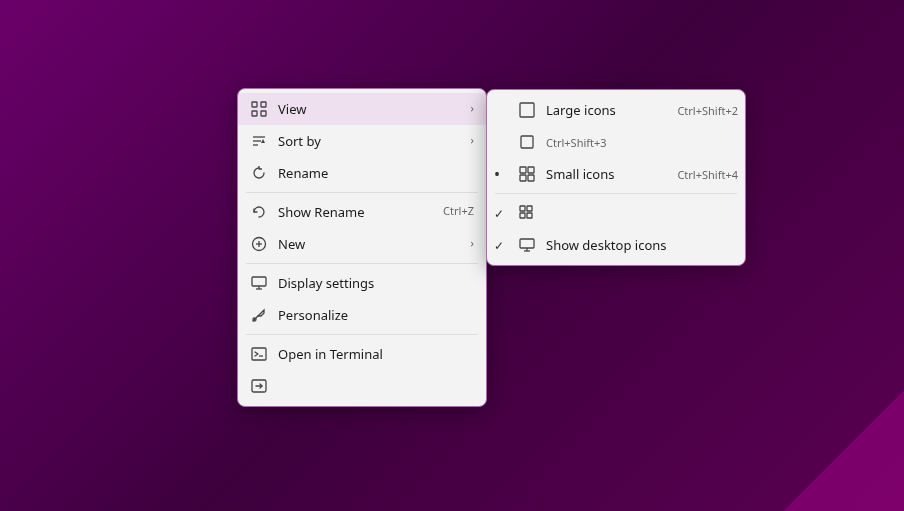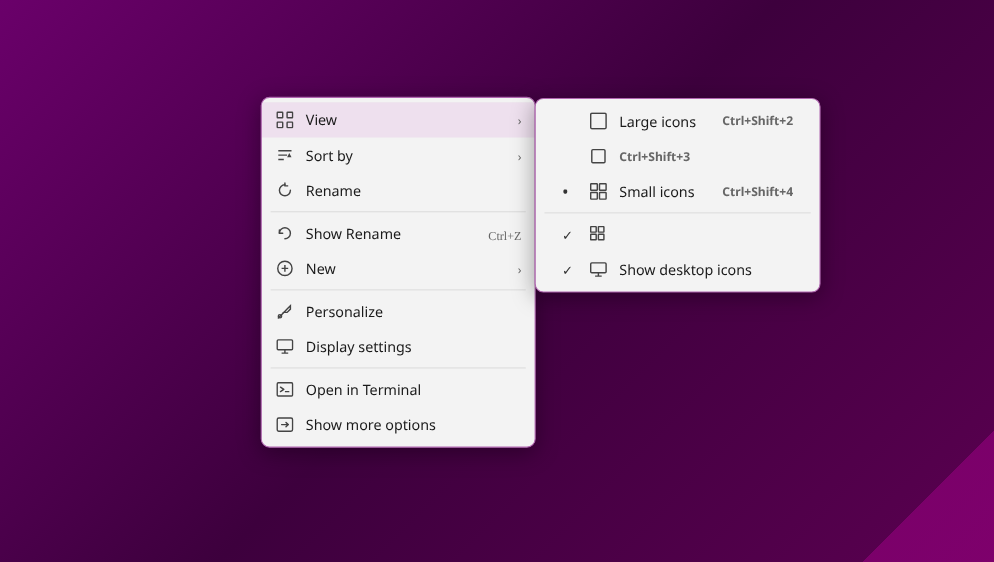--- a/index.html
+++ b/index.html
@@ -38,21 +38,21 @@
       background: #f3f3f3;
       border-radius: 8px;
       padding: 4px 0;
       width: 250px;
       box-shadow: 0 4px 20px rgba(0,0,0,0.35);
       border: 1.5px solid #b066b0;
     }
 
     .menu-item {
       display: flex;
-      align-items: flex-end;
+      align-items: flex-start;
       padding: 7px 12px;
       gap: 10px;
       cursor: pointer;
       position: relative;
       color: #1a1a1a;
       user-select: none;
     }
 
     .menu-item.active-item {
       background: rgba(180, 0, 180, 0.08);
@@ -68,21 +68,20 @@
       color: #444;
     }
 
     .menu-item .item-label {
       flex: 1;
     }
 
     .menu-item .item-shortcut {
       color: #666;
       font-size: 11px;
-      font-family: Liberation Serif, serif;
     }
 
     .menu-item .item-arrow {
       color: #666;
       font-size: 11px;
     }
 
     .menu-divider {
       height: 1px;
       background: #ddd;
@@ -98,21 +97,21 @@
       border-radius: 8px;
       padding: 4px 0;
       width: 260px;
       box-shadow: 0 4px 20px rgba(0,0,0,0.35);
       border: 1.5px solid #b066b0;
     }
 
     .submenu-item {
       display: flex;
       align-items: center;
-      padding: 7px 24px;
+      padding: 7px 7px;
       gap: 10px;
       cursor: pointer;
       color: #1a1a1a;
       user-select: none;
       position: relative;
     }
 
     .submenu-item .check-mark {
       width: 14px;
       font-size: 12px;
@@ -138,21 +137,20 @@
       color: #444;
     }
 
     .submenu-item .sub-label {
       flex: 1;
     }
 
     .submenu-item .sub-shortcut {
       color: #666;
       font-size: 11px;
-      font-weight: bold;
     }
 
     .sub-divider {
       height: 1px;
       background: #ddd;
       margin: 3px 8px;
     }
 
     
     svg {
@@ -292,39 +290,39 @@
       </span>
       <span class="item-label">New</span>
       <span class="item-arrow">›</span>
     </div>
 
     <div class="menu-divider"></div>
 
     <div class="menu-item">
       <span class="item-icon">
         <svg viewBox="0 0 16 16" fill="none" stroke="#444" stroke-width="1.3">
+          <rect x="1" y="2" width="14" height="9" rx="1"></rect>
+          <line x1="5" y1="14" x2="11" y2="14"></line>
+          <line x1="8" y1="11" x2="8" y2="14"></line>
+        </svg>
+      </span>
+      <span class="item-label">Display settings</span>
+    </div>
+
+    <div class="menu-item">
+      <span class="item-icon">
+        <svg viewBox="0 0 16 16" fill="none" stroke="#444" stroke-width="1.3">
           <path d="M2 14 L7 9" stroke-linecap="round"></path>
           <path d="M7 9 L10 6 L13 3 L13 6 L10 9 Z"></path>
           <circle cx="3.5" cy="12.5" r="1.5"></circle>
         </svg>
       </span>
       <span class="item-label">Personalize</span>
     </div>
 
-    <div class="menu-item">
-      <span class="item-icon">
-        <svg viewBox="0 0 16 16" fill="none" stroke="#444" stroke-width="1.3">
-          <rect x="1" y="2" width="14" height="9" rx="1"></rect>
-          <line x1="5" y1="14" x2="11" y2="14"></line>
-          <line x1="8" y1="11" x2="8" y2="14"></line>
-        </svg>
-      </span>
-      <span class="item-label">Display settings</span>
-    </div>
-
     <div class="menu-divider"></div>
 
     <div class="menu-item">
       <span class="item-icon">
         <svg viewBox="0 0 16 16" fill="none" stroke="#444" stroke-width="1.3">
           <rect x="1" y="2" width="14" height="12" rx="1"></rect>
           <path d="M4 6 L7 8 L4 10" stroke-linecap="round" stroke-linejoin="round"></path>
           <line x1="8" y1="10" x2="12" y2="10"></line>
         </svg>
       </span>
@@ -332,17 +330,16 @@
     </div>
 
     <div class="menu-item">
       <span class="item-icon">
         <svg viewBox="0 0 16 16" fill="none" stroke="#444" stroke-width="1.3">
           <rect x="1" y="2" width="14" height="12" rx="1.5"></rect>
           <path d="M5 8 L11 8" stroke-linecap="round"></path>
           <path d="M9 6 L11 8 L9 10" stroke-linecap="round" stroke-linejoin="round"></path>
         </svg>
       </span>
-      <span class="item-label">Show more options</span>
     </div>
 
   </div>
 </div>
 
 </body></html>

